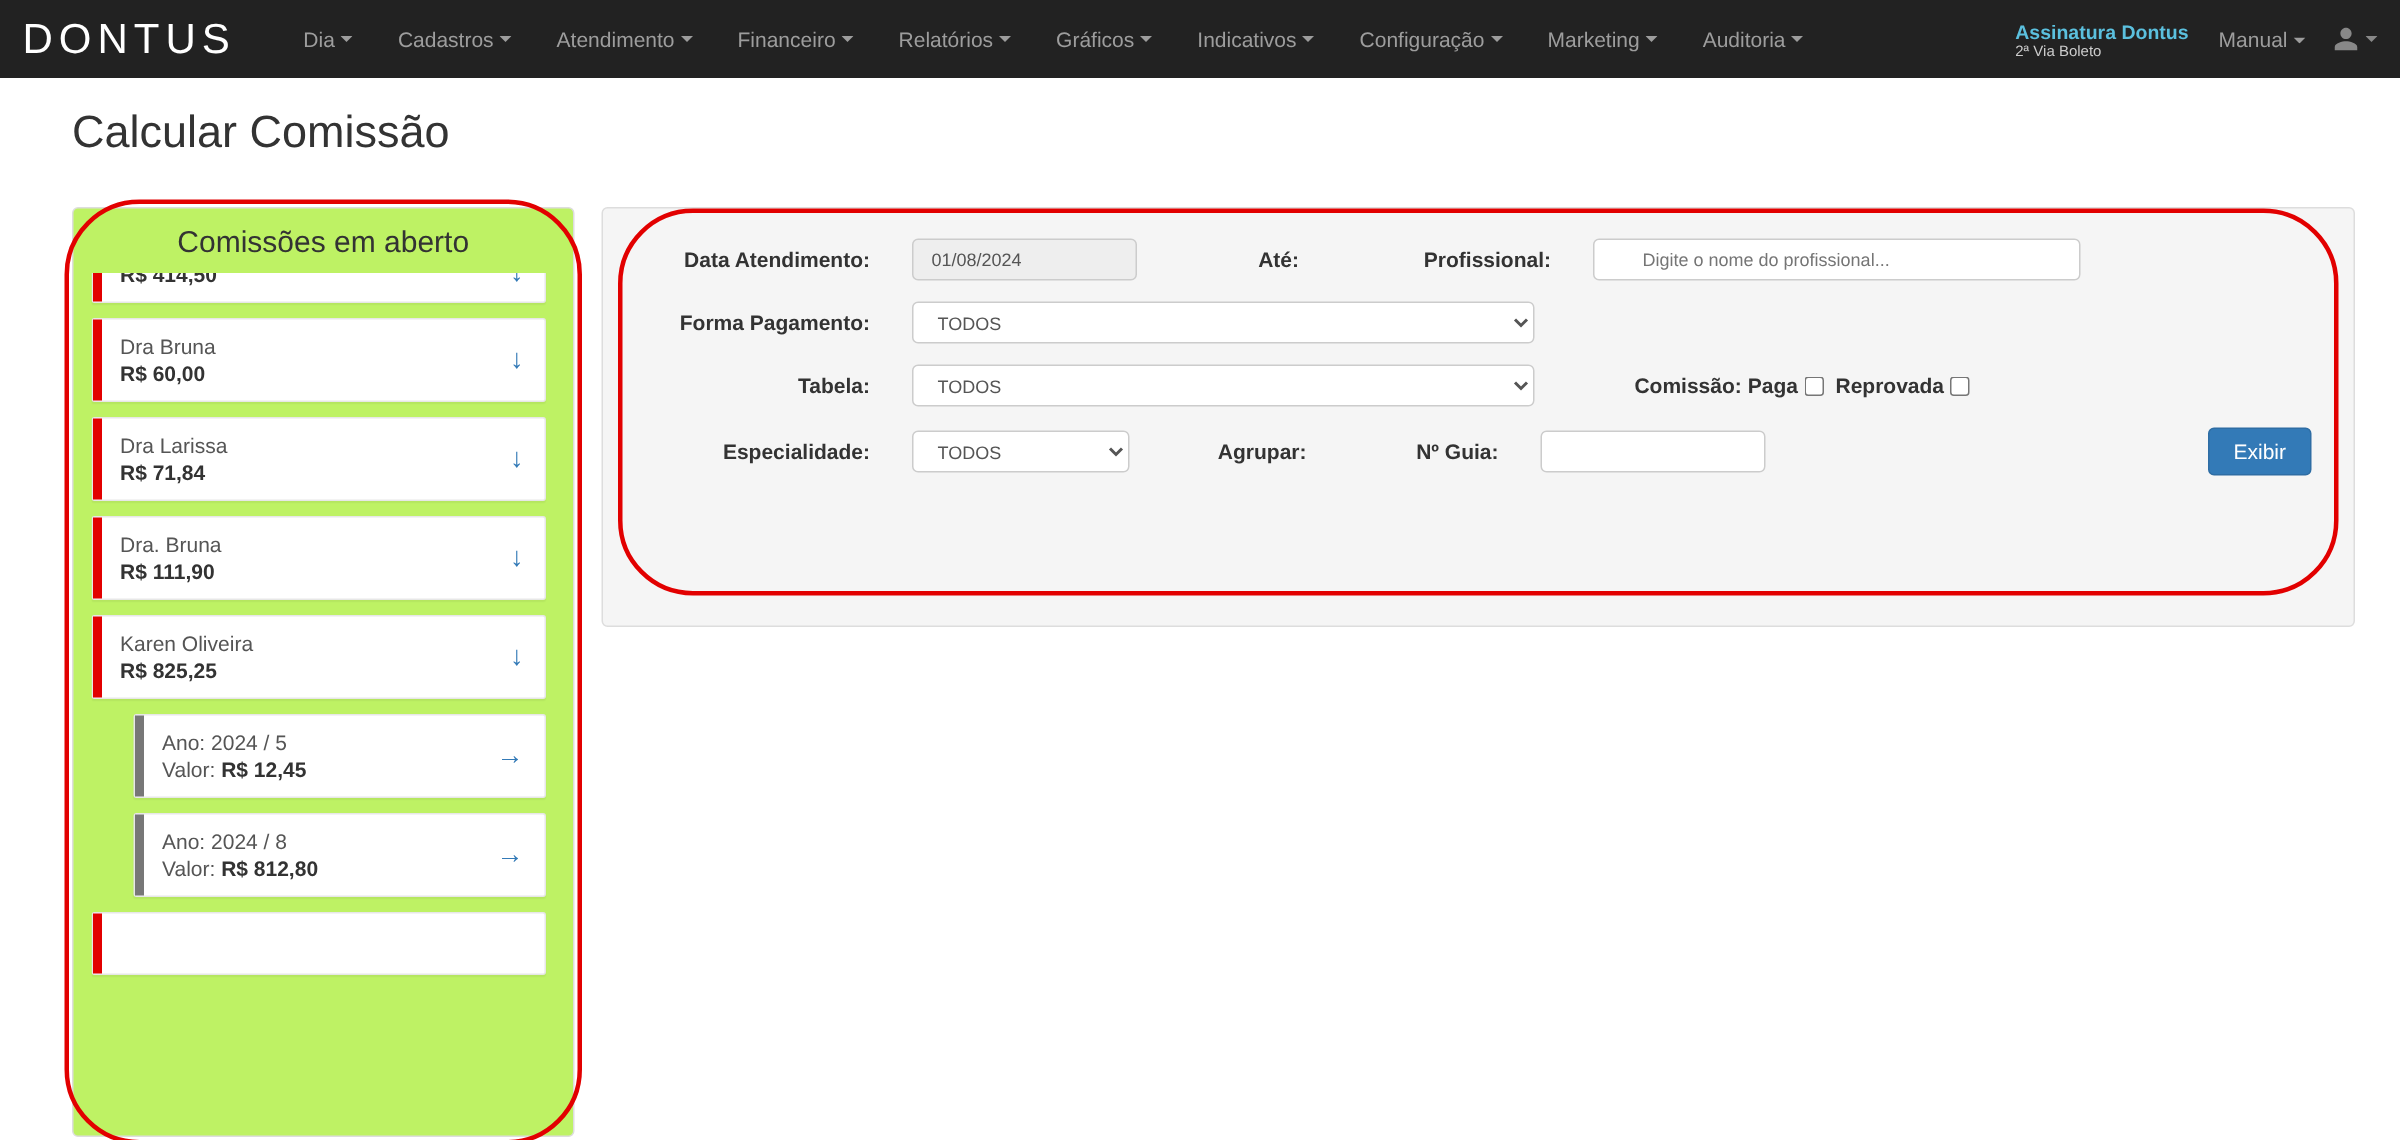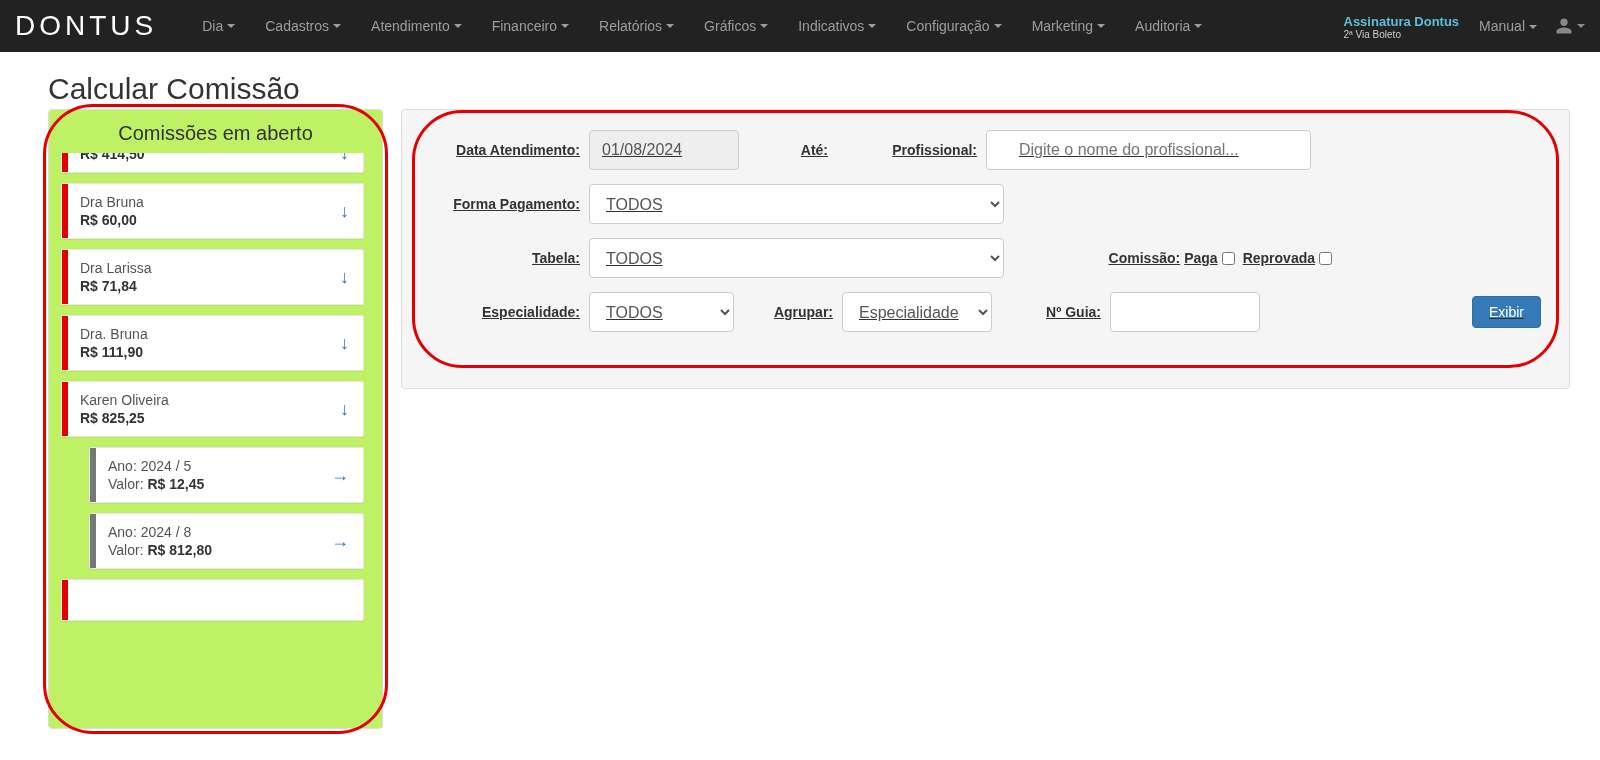--- a/index.html
+++ b/index.html
@@ -13,21 +13,21 @@
 .caret { display: inline-block; width: 0; height: 0; margin-left: 4px; vertical-align: middle; border-top: 4px dashed; border-right: 4px solid transparent; border-left: 4px solid transparent; }
 .navbar-right { margin-left: auto; display: flex; align-items: center; }
 .navbar-right .sig { color: #5bc0de; font-size: 13px; font-weight: bold; }
 .navbar-right .boleto { color: #ccc; font-size: 10px; display: block; }
 .navbar-right .manual { color: #9d9d9d; margin-left: 20px; cursor: pointer; }
 .navbar-right .user-icon { margin-left: 18px; color: #888; cursor: pointer; font-size: 18px; display: flex; align-items: center; }
 .navbar-right .user-icon svg { width: 18px; height: 18px; fill: #888; }
 
 
 .container { padding: 20px 30px 20px 48px; }
-h2.page-title { font-size: 30px; font-weight: 500; color: #333; margin-bottom: 3px; }
+h2.page-title { font-size: 30px; font-weight: 500; color: #333; margin-bottom: 32px; }
 .layout { display: flex; gap: 18px; align-items: flex-start; }
 
 
 .sidebar-panel { width: 335px; background: #bef264; border: 1px solid #ddd; border-radius: 4px; position: relative; padding: 8px 12px 20px 12px; }
 .sidebar-title { text-align: center; font-size: 20px; font-weight: 400; color: #333; padding: 4px 0 8px; }
 .sidebar-list { height: 555px; overflow-y: auto; position: relative; padding-right: 6px; }
 
 .comm-card { background: #fff; border: 1px solid #e7e7e7; border-radius: 2px; margin: 10px 0; box-shadow: 0 1px 1px rgba(0,0,0,.05); position: relative; display: flex; }
 .comm-card .stripe { width: 6px; background: #e20000; flex-shrink: 0; }
 .comm-card .body { padding: 10px 12px; flex: 1; }
@@ -43,24 +43,24 @@
 .sub-card .line2 b { color: #333; }
 .sub-card .arrow-r { position: absolute; right: 14px; top: 50%; transform: translateY(-50%); color: #337ab7; font-weight: bold; font-size: 18px; cursor: pointer; }
 
 
 .sidebar-list::-webkit-scrollbar { width: 8px; }
 .sidebar-list::-webkit-scrollbar-track { background: transparent; }
 .sidebar-list::-webkit-scrollbar-thumb { background: #bbb; border-radius: 4px; }
 
 
 .filter-panel { flex: 1; background: #f5f5f5; border: 1px solid #ddd; border-radius: 4px; padding: 20px 28px 40px 28px; position: relative; min-height: 280px; }
-.form-row { display: flex; align-items: center; flex-wrap: wrap; margin-bottom: 14px; gap: 9px; text-decoration: underline; }
+.form-row { display: flex; align-items: center; flex-wrap: wrap; margin-bottom: 14px; gap: 28px; }
 .form-label { font-weight: bold; text-align: right; color: #333; }
 .lbl-w1 { width: 150px; }
-.form-control { border: 1px solid #ccc; border-radius: 4px; padding: 6px 12px; font-size: 16px; height: 40px; color: #555; background: #fff; }
+.form-control { border: 1px solid #ccc; border-radius: 4px; padding: 6px 12px; font-size: 12px; height: 28px; color: #555; background: #fff; }
 .form-control[readonly] { background: #eee; }
 .select-wide { width: 415px; }
 .date-input { width: 150px; background: #eee; }
 .prof-input { width: 325px; padding-left: 32px; }
 .checkbox-group { display: inline-flex; align-items: center; gap: 4px; font-weight: bold; }
 .btn-primary { background: #337ab7; border: 1px solid #2e6da4; color: #fff; padding: 7px 16px; border-radius: 4px; font-size: 14px; cursor: pointer; }
 
 
 .highlight-oval { position: absolute; border: 3px solid #e20000; border-radius: 50px; pointer-events: none; z-index: 10; }
 .oval-left { left: -6px; top: -6px; right: -6px; bottom: -6px; }
@@ -250,23 +250,20 @@
           </span>
           <div style="width:200px;"></div>
         </div>
 
         <div class="form-row">
           <label class="form-label lbl-w1">Especialidade:</label>
           <select class="form-control" style="width:145px;">
             <option>TODOS</option>
           </select>
           <label class="form-label" style="width:90px;text-align:right;">Agrupar:</label>
-          <select class="form-control" style="width:150px;">
-            <option>Especialidade</option>
-          </select>
           <label class="form-label" style="width:100px;text-align:right;">Nº Guia:</label>
           <input class="form-control" style="width: 150px;">
           <div style="flex:1;"></div>
           <button class="btn-primary">Exibir</button>
         </div>
 
       </div>
     </div>
   </div>
 </div>

